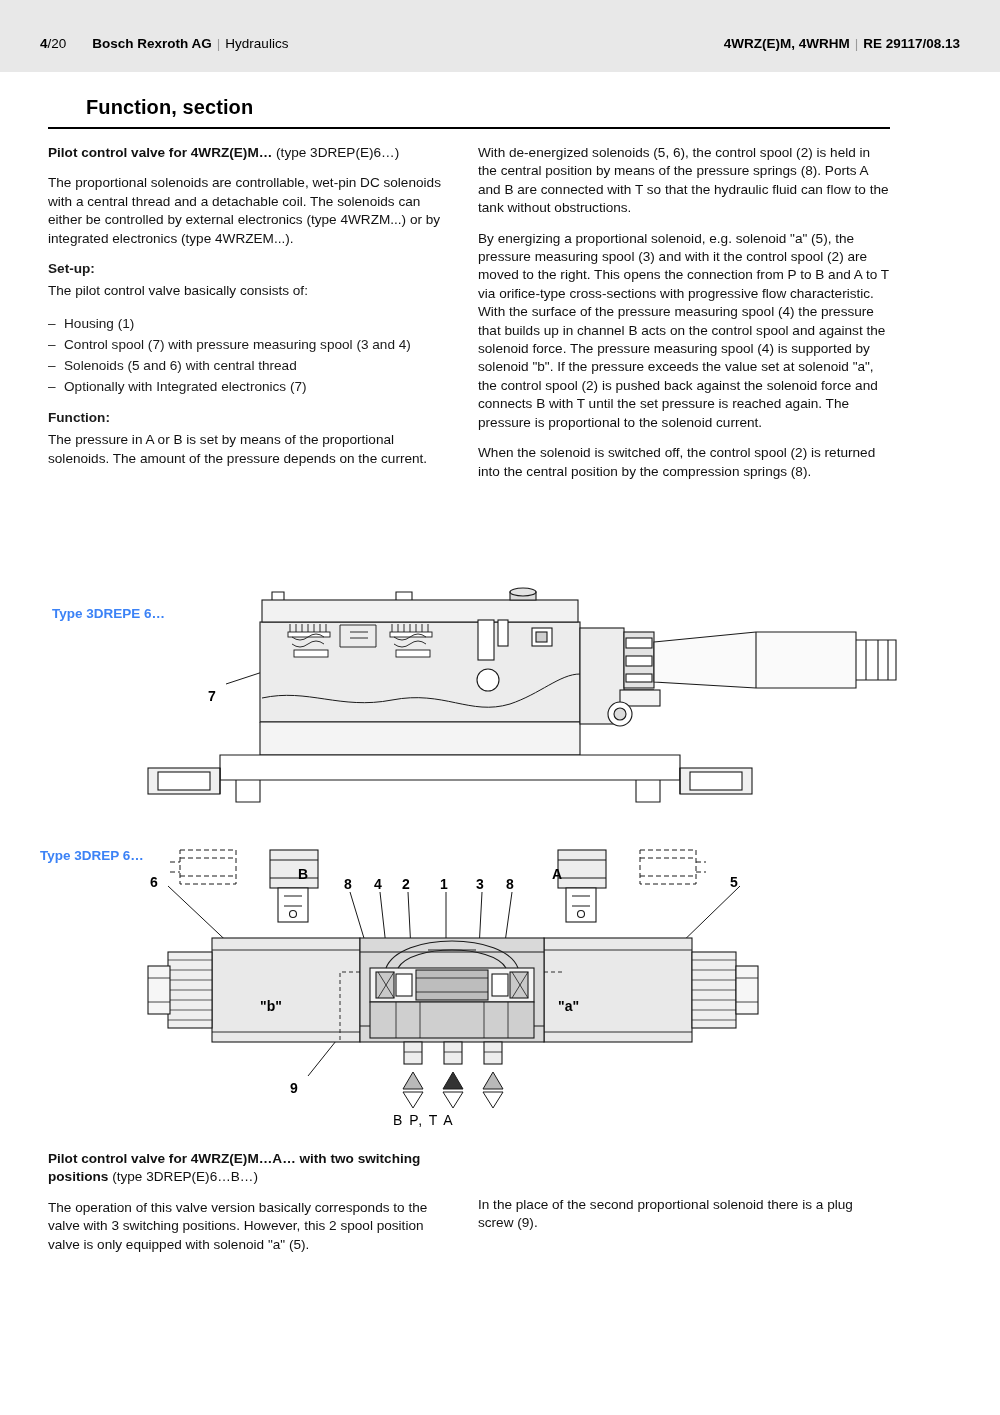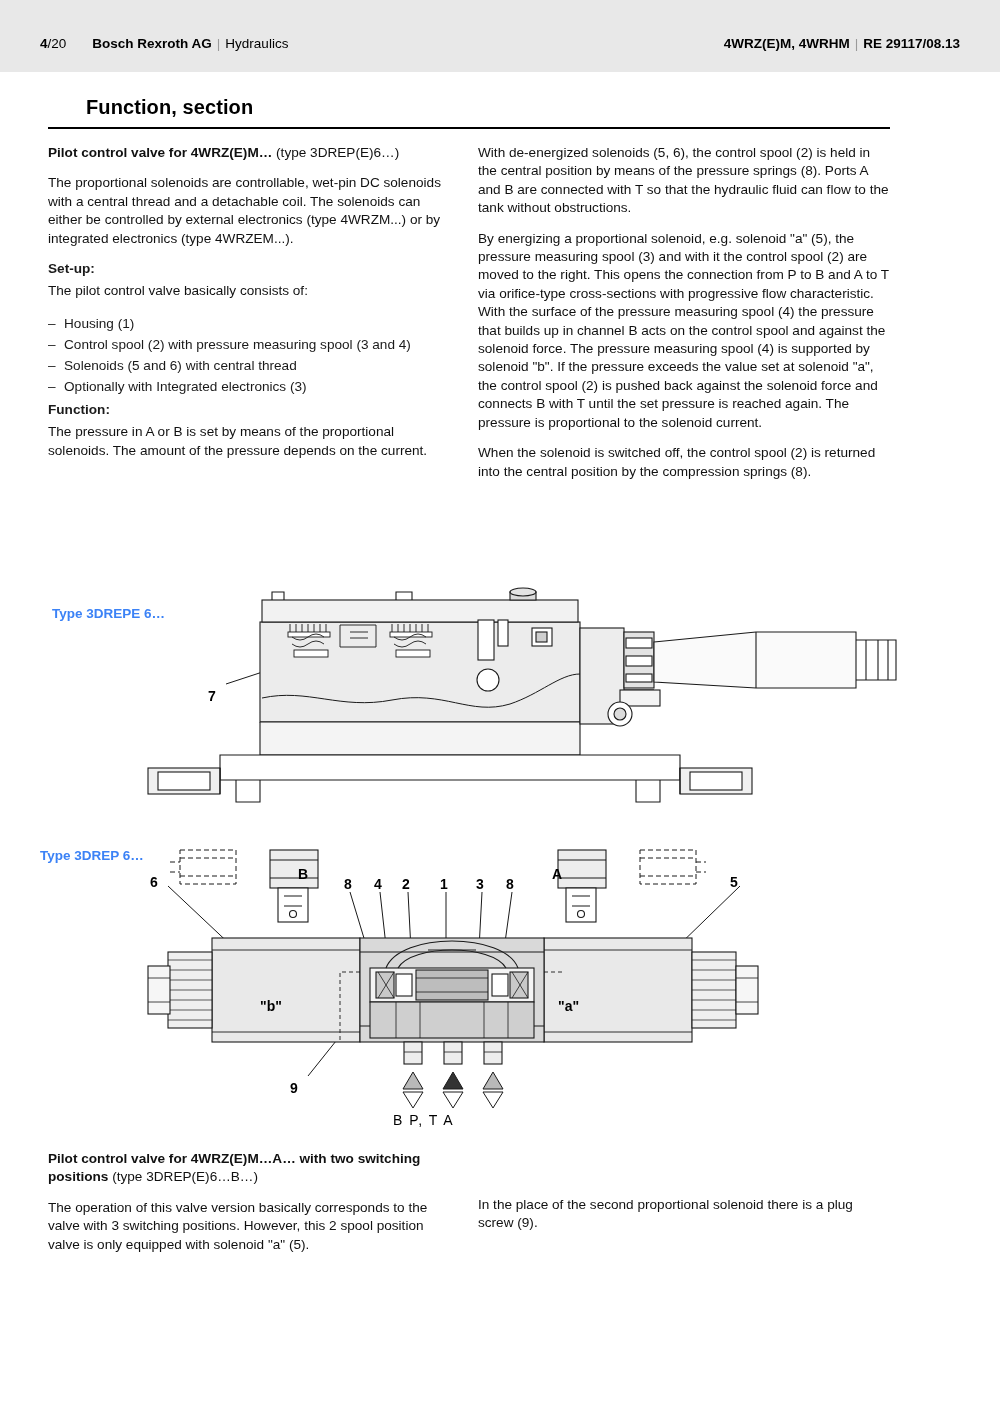--- a/index.html
+++ b/index.html
@@ -87,21 +87,21 @@
     margin: 0 0 12px 0;
     color: #111;
     text-align: left;
   }
   .lead { margin-bottom: 6px; }
   .bold { font-weight: bold; }
   .sub-head {
     font-size: 13.6px;
     line-height: 18.4px;
     font-weight: bold;
-    margin: 4px 0 4px 0;
+    margin: 12px 0 4px 0;
   }
   ul.dashlist {
     list-style: none;
     margin: 0 0 4px 0;
     padding: 0;
   }
   ul.dashlist li {
     font-size: 13.6px;
     line-height: 21px;
     padding-left: 16px;
@@ -185,23 +185,23 @@
   <div class="section-title">Function, section</div>
   <div class="title-rule"></div>
 
   <div class="col-left">
     <p class="body lead"><span class="bold">Pilot control valve for 4WRZ(E)M…</span><span> (type 3DREP(E)6…)</span></p>
     <p class="body">The proportional solenoids are controllable, wet-pin DC solenoids with a central thread and a detachable coil. The solenoids can either be controlled by external electronics (type 4WRZM...) or by integrated electronics (type 4WRZEM...).</p>
     <p class="sub-head">Set-up:</p>
     <p class="body tight">The pilot control valve basically consists of:</p>
     <ul class="dashlist">
       <li>Housing (1)</li>
-      <li>Control spool (2) with pressure measuring spool (3 and 4)</li>
+      <li>Control spool (7) with pressure measuring spool (3 and 4)</li>
       <li>Solenoids (5 and 6) with central thread</li>
-      <li>Optionally with Integrated electronics (3)</li>
+      <li>Optionally with Integrated electronics (7)</li>
     </ul>
     <p class="sub-head">Function:</p>
     <p class="body">The pressure in A or B is set by means of the proportional solenoids. The amount of the pressure depends on the current.</p>
   </div>
 
   <div class="col-right">
     <p class="body">With de-energized solenoids (5, 6), the control spool (2) is held in the central position by means of the pressure springs (8). Ports A and B are connected with T so that the hydraulic fluid can flow to the tank without obstructions.</p>
     <p class="body">By energizing a proportional solenoid, e.g. solenoid "a" (5), the pressure measuring spool (3) and with it the control spool (2) are moved to the right. This opens the connection from P to B and A to T via orifice-type cross-sections with progressive flow characteristic. With the surface of the pressure measuring spool (4) the pressure that builds up in channel B acts on the control spool and against the solenoid force. The pressure measuring spool (4) is supported by solenoid "b". If the pressure exceeds the value set at solenoid "a", the control spool (2) is pushed back against the solenoid force and connects B with T until the set pressure is reached again. The pressure is proportional to the solenoid current.</p>
     <p class="body">When the solenoid is switched off, the control spool (2) is returned into the central position by the compression springs (8).</p>
   </div>

